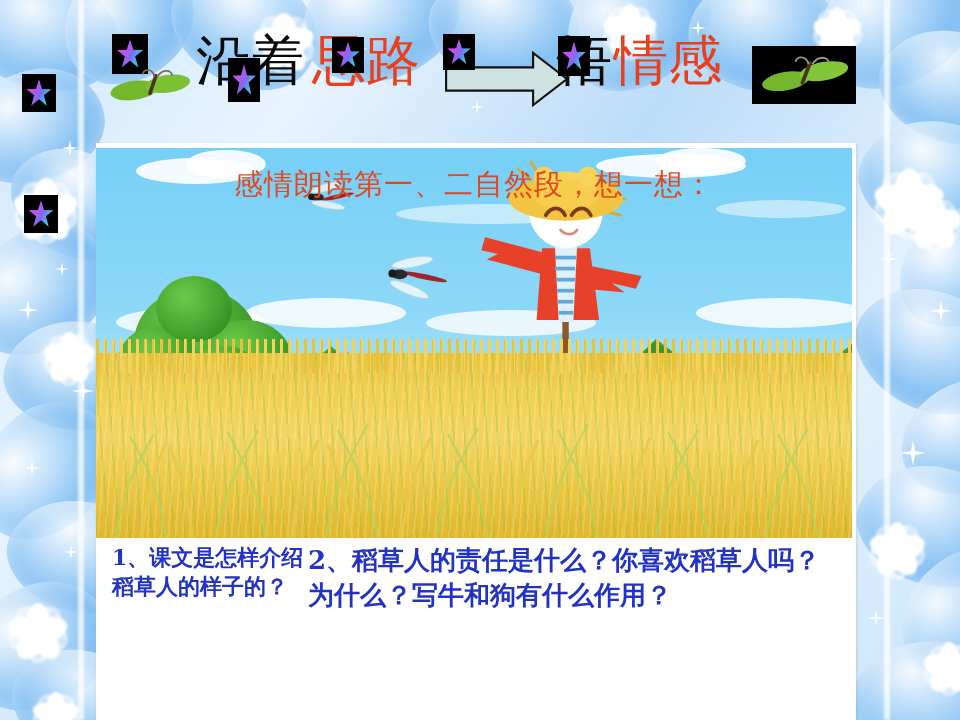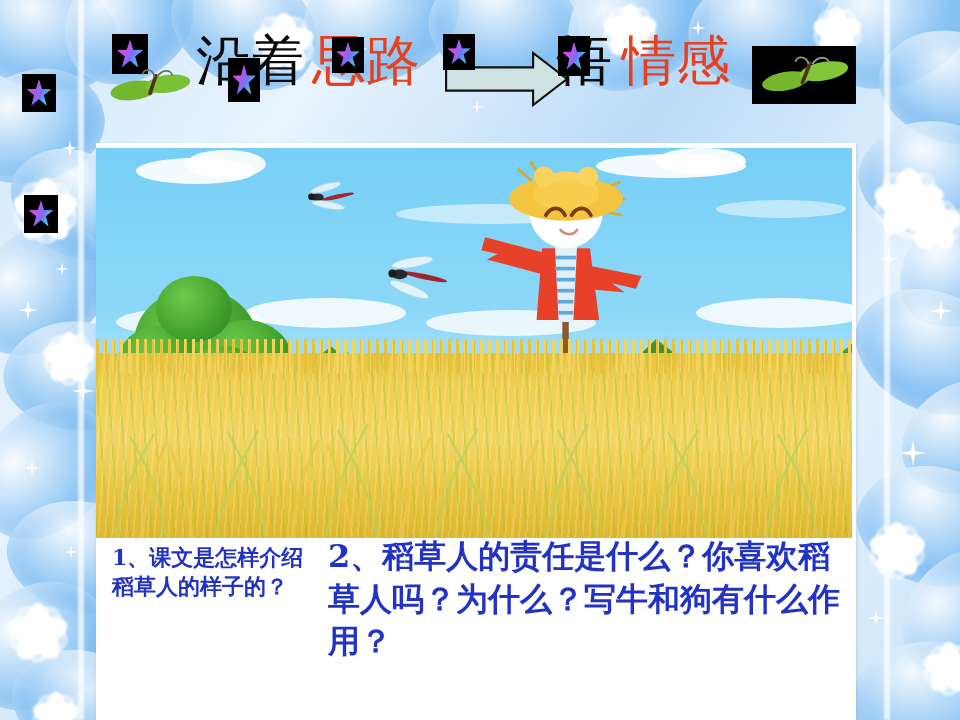--- a/index.html
+++ b/index.html
@@ -112,21 +112,21 @@
     font-size:29px;letter-spacing:1px;color:#e2481f;white-space:nowrap;
   }
 
   
   .q{
     position:absolute;
     font-family:"DejaVu Serif","Liberation Serif",serif;
     color:#2233c4;line-height:1.33;font-weight:bold;
   }
   .q1{left:16px;top:400px;width:205px;font-size:22px;}
-  .q2{left:212px;top:392px;width:520px;font-size:32px;margin-left:20px;}
+  .q2{left:212px;top:400px;width:520px;font-size:26px;}
 </style>
 </head>
 <body>
 
 <div class="bg">
   <div class="bg-base"></div>
 
   <div class="petal" style="left:-30px;top:-20px;width:150px;height:110px;transform:rotate(18deg);"></div>
   <div class="petal" style="left:60px;top:-40px;width:135px;height:120px;transform:rotate(-25deg);"></div>
   <div class="petal" style="left:170px;top:-30px;width:150px;height:115px;transform:rotate(35deg);"></div>
@@ -247,21 +247,21 @@
   <div class="spk" style="left:470px;top:100px;width:14px;height:14px;"></div>
 
   <div class="vstripe" style="left:78px;"></div>
   <div class="vstripe" style="left:884px;"></div>
 </div>
 
 <div class="title-row">
   <span class="t-char t-black" style="left:196px;">沿着</span>
   <span class="t-char t-red" style="left:312px;">思路</span>
   <span class="t-char t-black" style="left:558px;">悟</span>
-  <span class="t-char t-red" style="left:614px;margin-left:8px;">情感</span>
+  <span class="t-char t-red" style="left:614px;">情感</span>
 </div>
 
 <svg class="arrow" viewBox="0 0 130 60" style="left:443px;top:50px;width:128px;height:58px;">
   <polygon points="2,18 92,18 92,3 127,30 92,57 92,42 2,42" fill="#cfe2e2" stroke="#111" stroke-width="2.2" stroke-linejoin="miter"></polygon>
 </svg>
 
 <span class="star-sticker" style="left:112px;top:34px;width:36px;height:40px;"></span>
 <span class="star-sticker" style="left:22px;top:74px;width:34px;height:38px;"></span>
 <span class="star-sticker" style="left:228px;top:58px;width:32px;height:44px;"></span>
 <span class="star-sticker" style="left:332px;top:37px;width:32px;height:36px;"></span>
@@ -411,16 +411,17 @@
         <path d="M196 200 C200 150, 212 126, 222 102"></path>
           <path d="M256 200 C250 150, 238 126, 232 106"></path>
         <path d="M306 200 C312 148, 324 124, 334 100"></path>
           <path d="M416 200 C420 150, 432 126, 442 102"></path>
         <path d="M526 200 C532 148, 544 124, 554 100"></path>
           <path d="M636 200 C640 150, 652 126, 662 102"></path>
       </g>
     </svg>
   </div>
 
+  <div class="caption">感情朗读第一、二自然段，想一想：</div>
 
   <div class="q q1">1、课文是怎样介绍稻草人的样子的？</div>
   <div class="q q2">2、稻草人的责任是什么？你喜欢稻草人吗？为什么？写牛和狗有什么作用？</div>
 </div>
 
 </body></html>

